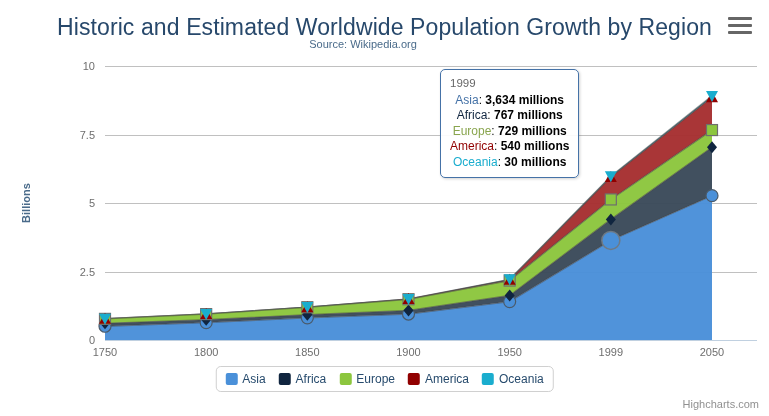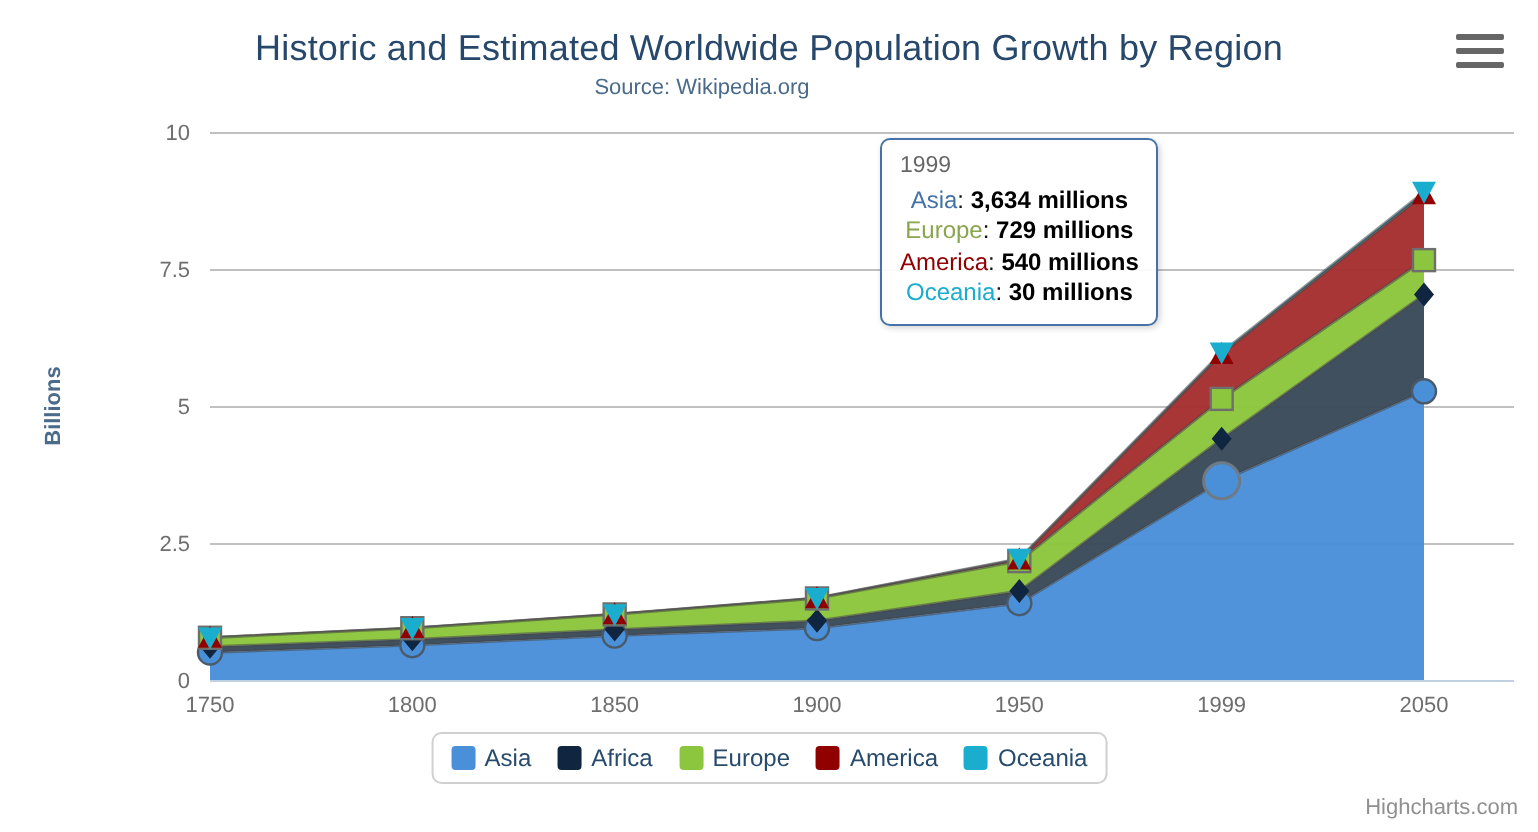--- a/index.html
+++ b/index.html
@@ -6,24 +6,24 @@
   body{
     width:769px;height:416px;background:#ffffff;
     font-family:"Liberation Sans", sans-serif;
     -webkit-font-smoothing:antialiased;overflow:hidden;
   }
   #chart-root{position:relative;width:769px;height:416px;}
 
   
   .chart-title{
     position:absolute;left:0;top:14px;width:769px;text-align:center;
-    font-size:18px;color:#27486b;letter-spacing:.1px;
+    font-size:23px;color:#27486b;letter-spacing:.1px;
   }
   .chart-subtitle{
-    position:absolute;left:0;top:38px;width:702px;text-align:center;
+    position:absolute;left:12px;top:38px;width:702px;text-align:center;
     font-size:11px;color:#4a6b8a;
   }
 
   
   .context-button{
     position:absolute;right:17px;top:17px;width:24px;height:19px;
     cursor:pointer;
   }
   .context-button span{
     display:block;height:3px;background:#666666;margin-bottom:4px;border-radius:1px;
@@ -146,20 +146,21 @@
       <polygon points="509.6666666666667,285.3364 515.6666666666667,274.3364 503.6666666666667,274.3364" fill="#1AADCE"></polygon>
       <polygon points="610.8333333333333,182.2028 616.8333333333333,171.2028 604.8333333333333,171.2028" fill="#1AADCE"></polygon>
       <polygon points="712,101.89340000000001 718,90.89340000000001 706,90.89340000000001" fill="#1AADCE"></polygon>
       <circle cx="610.8333333333333" cy="240.4284" r="9" fill="#4A90D9" stroke="#6E7A86" stroke-width="1.5" fill-opacity="1"></circle>
     </svg>
 
   <div class="tooltip">
     <div class="tt-header">1999</div>
     <div id="tooltip-rows">
         <div class="tt-row"><span class="tt-key" style="color: rgb(69, 114, 167);">Asia</span>: <span class="tt-val">3,634 millions</span></div>
+        <div class="tt-row"><span class="tt-key" style="color: rgb(16, 37, 63);">Africa</span>: <span class="tt-val">767 millions</span></div>
         <div class="tt-row"><span class="tt-key" style="color: rgb(137, 165, 78);">Europe</span>: <span class="tt-val">729 millions</span></div>
         <div class="tt-row"><span class="tt-key" style="color: rgb(145, 0, 0);">America</span>: <span class="tt-val">540 millions</span></div>
         <div class="tt-row"><span class="tt-key" style="color: rgb(26, 173, 206);">Oceania</span>: <span class="tt-val">30 millions</span></div>
       </div>
   </div>
 
   <div class="legend" id="legend">
       <div class="legend-item">
         <span class="legend-swatch" style="background: rgb(74, 144, 217);"></span>
         <span class="legend-label">Asia</span>

